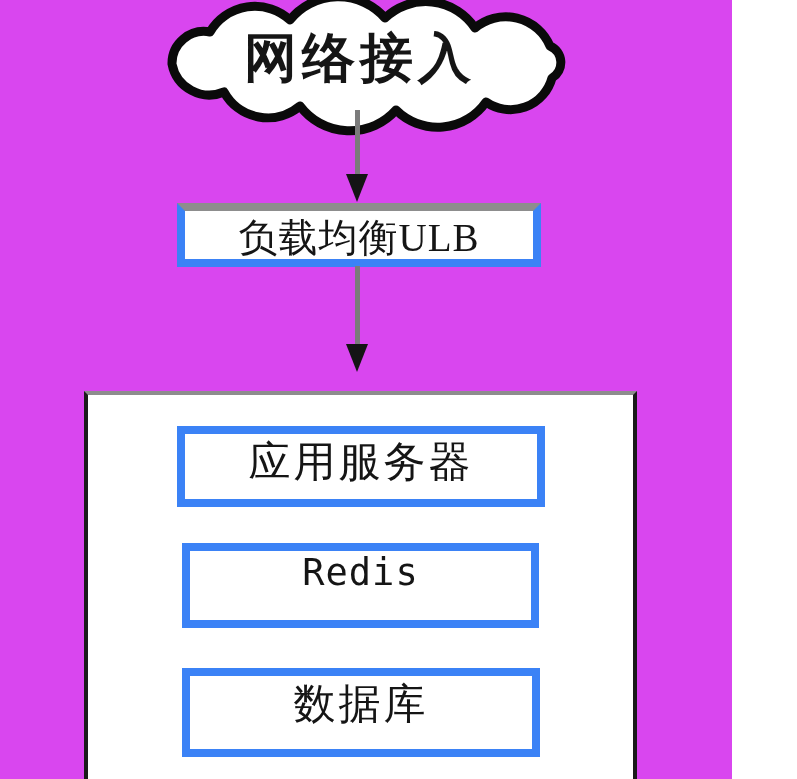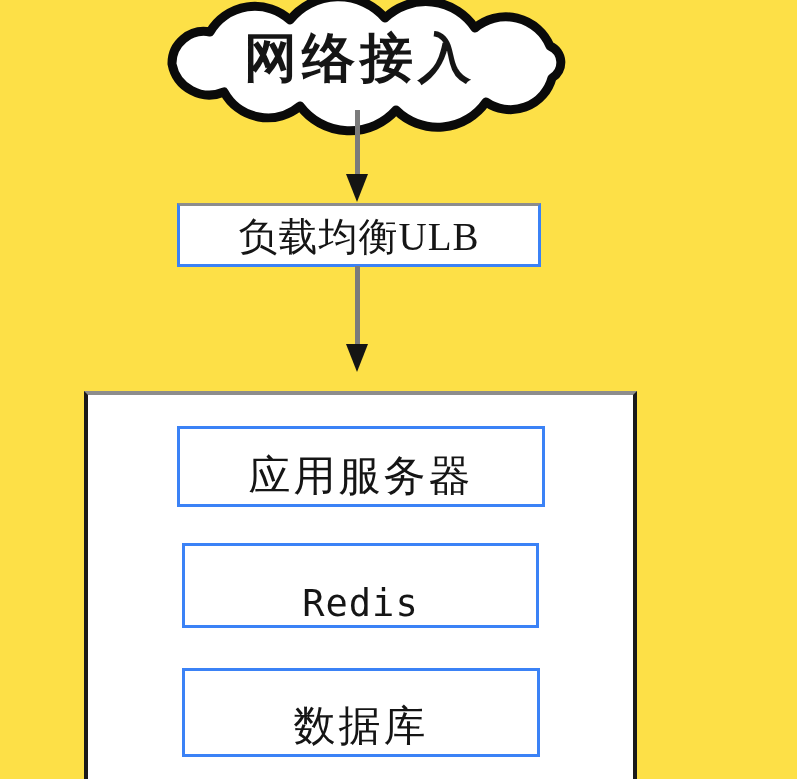--- a/index.html
+++ b/index.html
@@ -1,19 +1,19 @@
 <!DOCTYPE html>
 <html><head>
 <meta charset="utf-8">
 <style>
   html,body{margin:0;padding:0;background:#ffffff;}
   .page{
     position:relative;
-    width:797px;height:779px;
-    background:#fde047;
+    width:732px;height:779px;
+    background:#d946ef;
     overflow:hidden;
     font-family:"Liberation Serif","DejaVu Serif",serif;
     color:#151515;
   }
   svg{overflow:visible;display:block;}
 
   
   .cloud{position:absolute;left:150px;top:2px;width:420px;height:118px;}
   .cloud svg{position:absolute;left:0;top:0;}
   .cloud-label{
@@ -35,22 +35,22 @@
     border-right:11px solid transparent;
     border-top:28px solid #141414;
   }
   .arrow-1{left:346px;top:110px;height:92px;}
   .arrow-2{left:346px;top:266px;height:106px;}
 
   
   .box{
     position:absolute;box-sizing:border-box;
     background:#ffffff;
-    border:3px solid #3b82f6;
-    display:flex;align-items:flex-end;justify-content:center;
+    border:8px solid #3b82f6;
+    display:flex;align-items:flex-start;justify-content:center;
   }
   .lb-box{
     left:177px;top:203px;width:364px;height:64px;
     border-top-color:#8d8d8d;
     font-size:39px;letter-spacing:1px;
   }
   .group-box{
     position:absolute;left:84px;top:391px;width:553px;height:404px;
     box-sizing:border-box;background:#ffffff;
     border:4px solid #1a1a1a;border-top-color:#8d8d8d;

